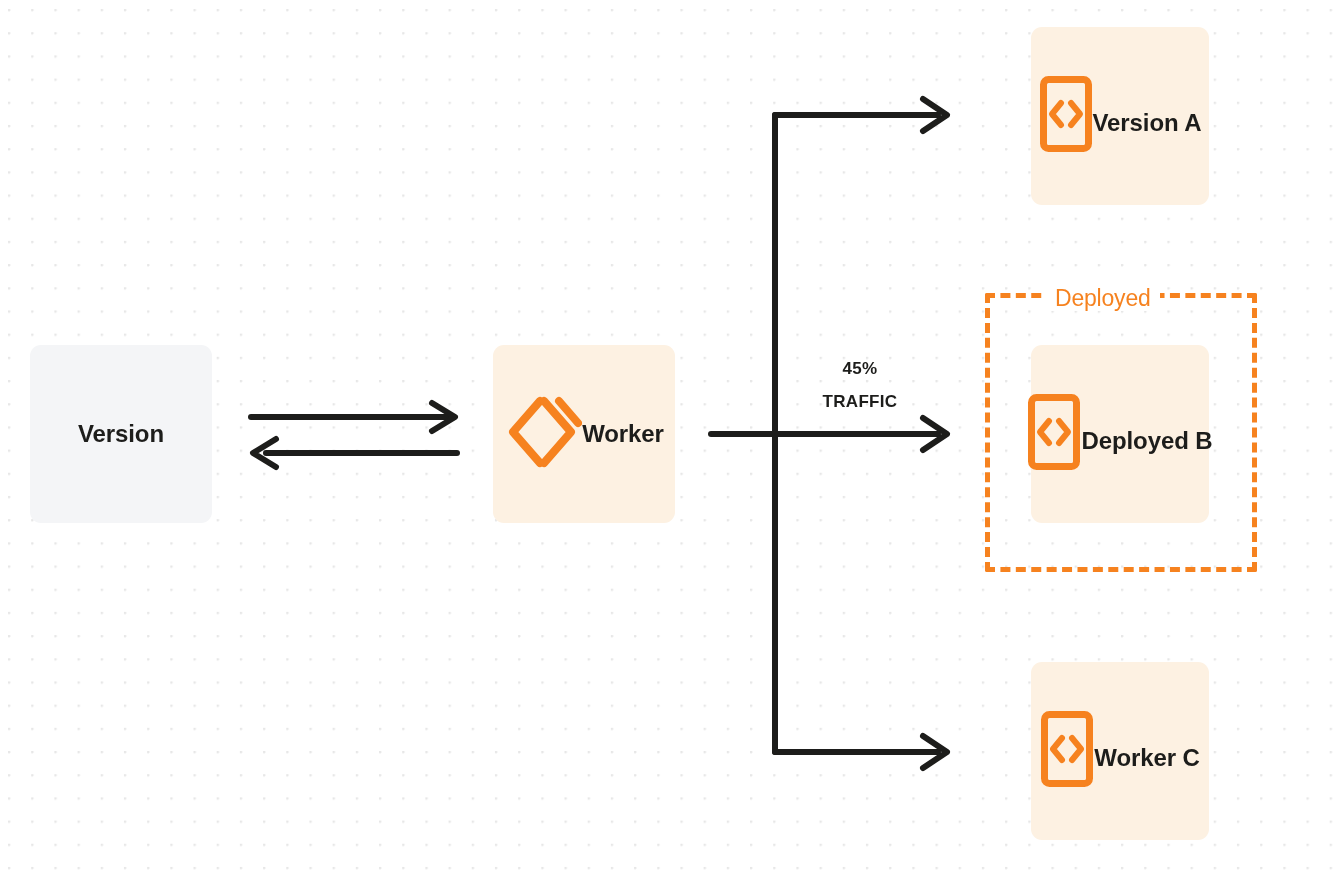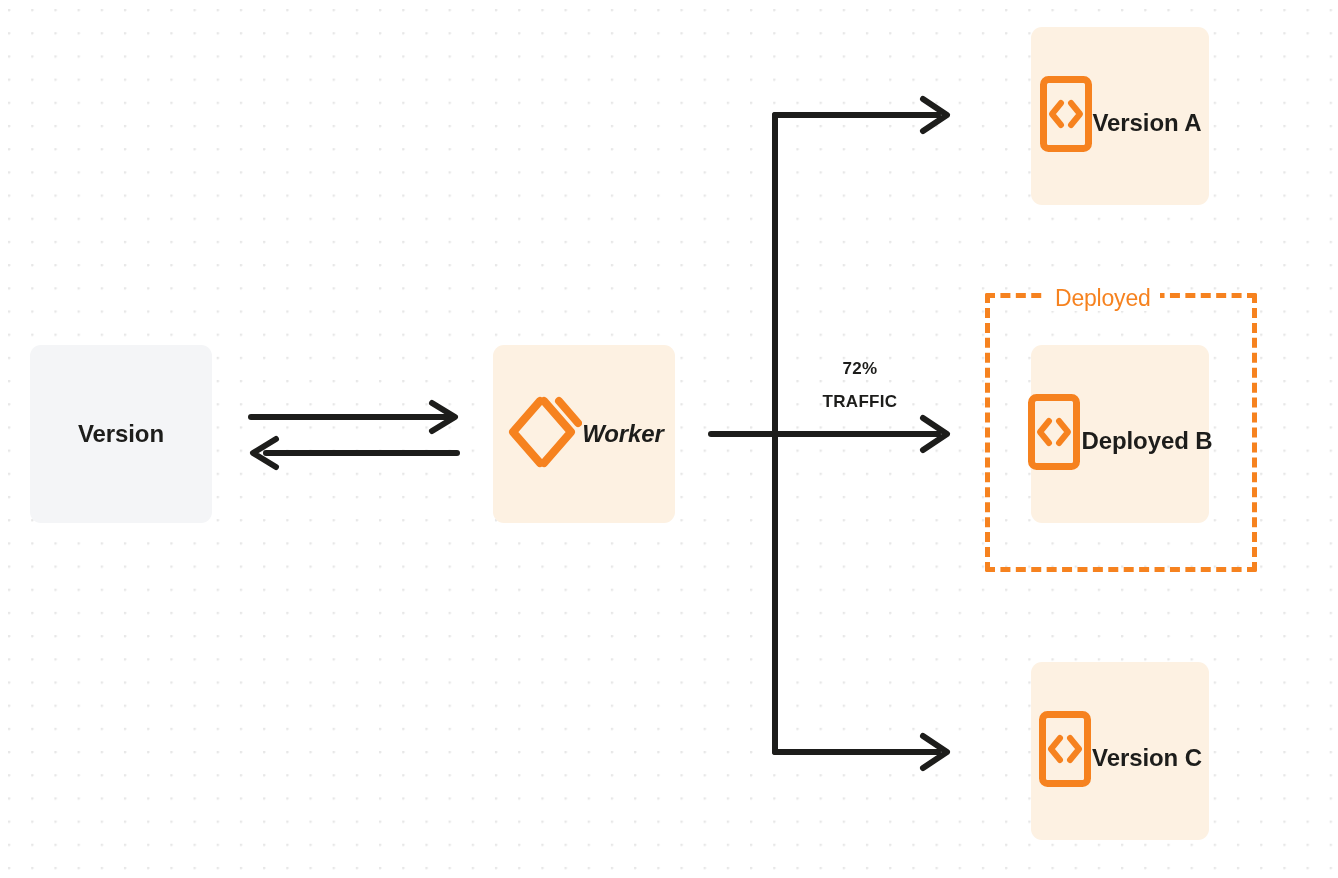--- a/index.html
+++ b/index.html
@@ -55,21 +55,21 @@
 
   
   #worker-node {
     left: 493px;
     top: 345px;
     width: 182px;
     height: 178px;
     background: #fdf1e2;
     border-radius: 11px;
   }
-  #worker-node .node-label { margin-top: 0; font-style: italic; }
+  #worker-node .node-label { margin-top: 0; }
 
   
   .version-node {
     width: 178px;
     height: 178px;
     background: #fdf1e2;
     border-radius: 11px;
     left: 1031px;
   }
   #version-a-node { top: 27px; }
@@ -160,21 +160,21 @@
       </g>
 
       <g>
         <path d="M775 752 L938 752"></path>
         <path d="M923 736 L947 752 L923 768"></path>
       </g>
     </g>
   </svg>
 
   <div id="traffic-label">
-    <div>72%</div>
+    <div>45%</div>
     <div>TRAFFIC</div>
   </div>
 
   <div class="node" id="client-node">
     <div class="node-label">Version</div>
   </div>
 
   <div class="node" id="worker-node">
     <span class="worker-logo">
       <svg width="78" height="74" viewBox="0 0 78 74" fill="none" aria-hidden="true">
@@ -214,16 +214,16 @@
   </div>
 
   <div class="node version-node" id="version-c-node">
     <span class="code-icon">
       <svg width="54" height="78" viewBox="0 0 54 78" fill="none" aria-hidden="true">
         <rect x="4.5" y="4.5" width="45" height="69" rx="5" ry="5" stroke="#f6821f" stroke-width="7" fill="none"></rect>
         <path d="M22 28 L13 39 L22 50" stroke="#f6821f" stroke-width="6" stroke-linecap="round" stroke-linejoin="round" fill="none"></path>
         <path d="M32 28 L41 39 L32 50" stroke="#f6821f" stroke-width="6" stroke-linecap="round" stroke-linejoin="round" fill="none"></path>
       </svg>
     </span>
-    <div class="node-label">Version C</div>
+    <div class="node-label">Worker C</div>
   </div>
 
 </div>
 
 </body></html>

